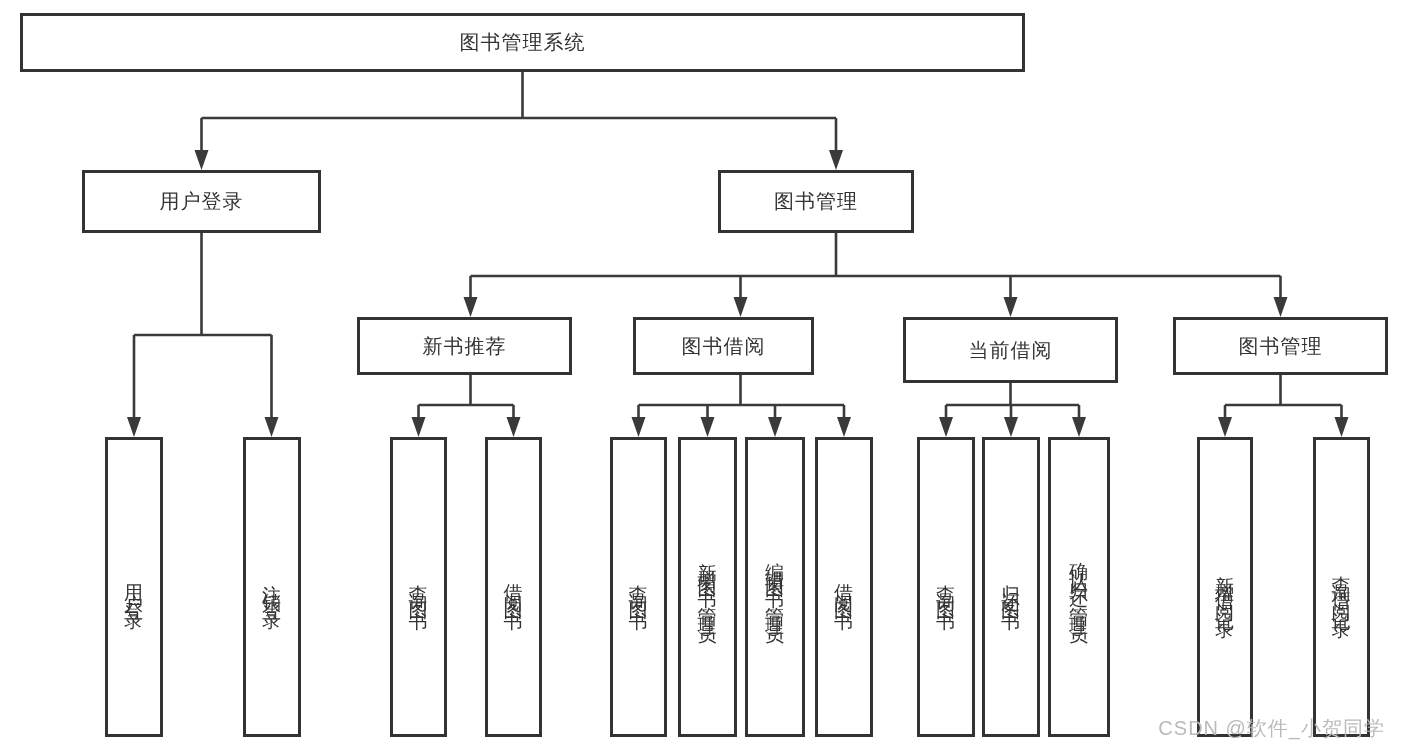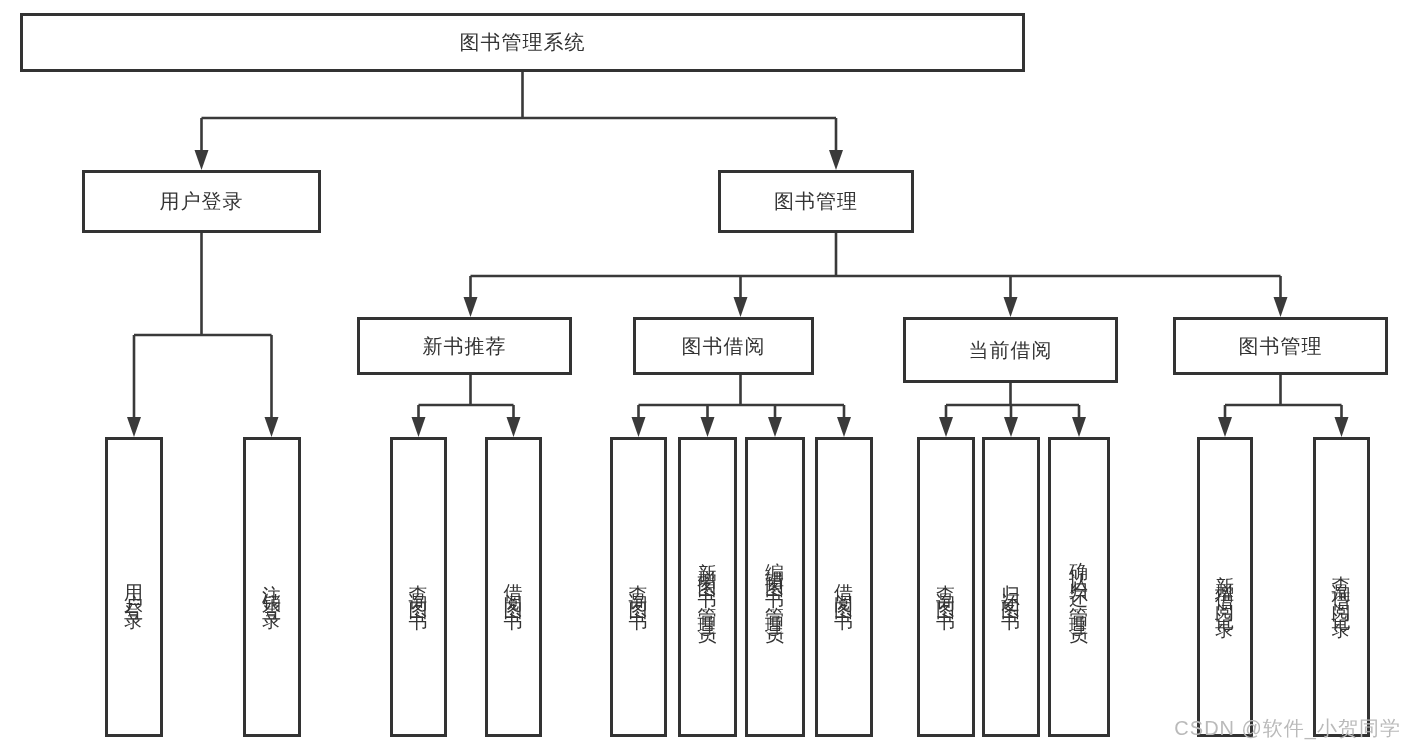--- a/index.html
+++ b/index.html
@@ -53,21 +53,21 @@
     writing-mode: vertical-rl;
     text-orientation: mixed;
     font-size: 19px;
     line-height: 1;
     letter-spacing: 9px;
     color: var(--text);
     white-space: nowrap;
   }
   .watermark {
     position: absolute;
-    right: 4px;
+    right: 20px;
     top: 715px;
     font-size: 20px;
     letter-spacing: 1px;
     color: var(--watermark);
     z-index: 5;
     white-space: nowrap;
   }
 </style>
 </head>
 <body>

